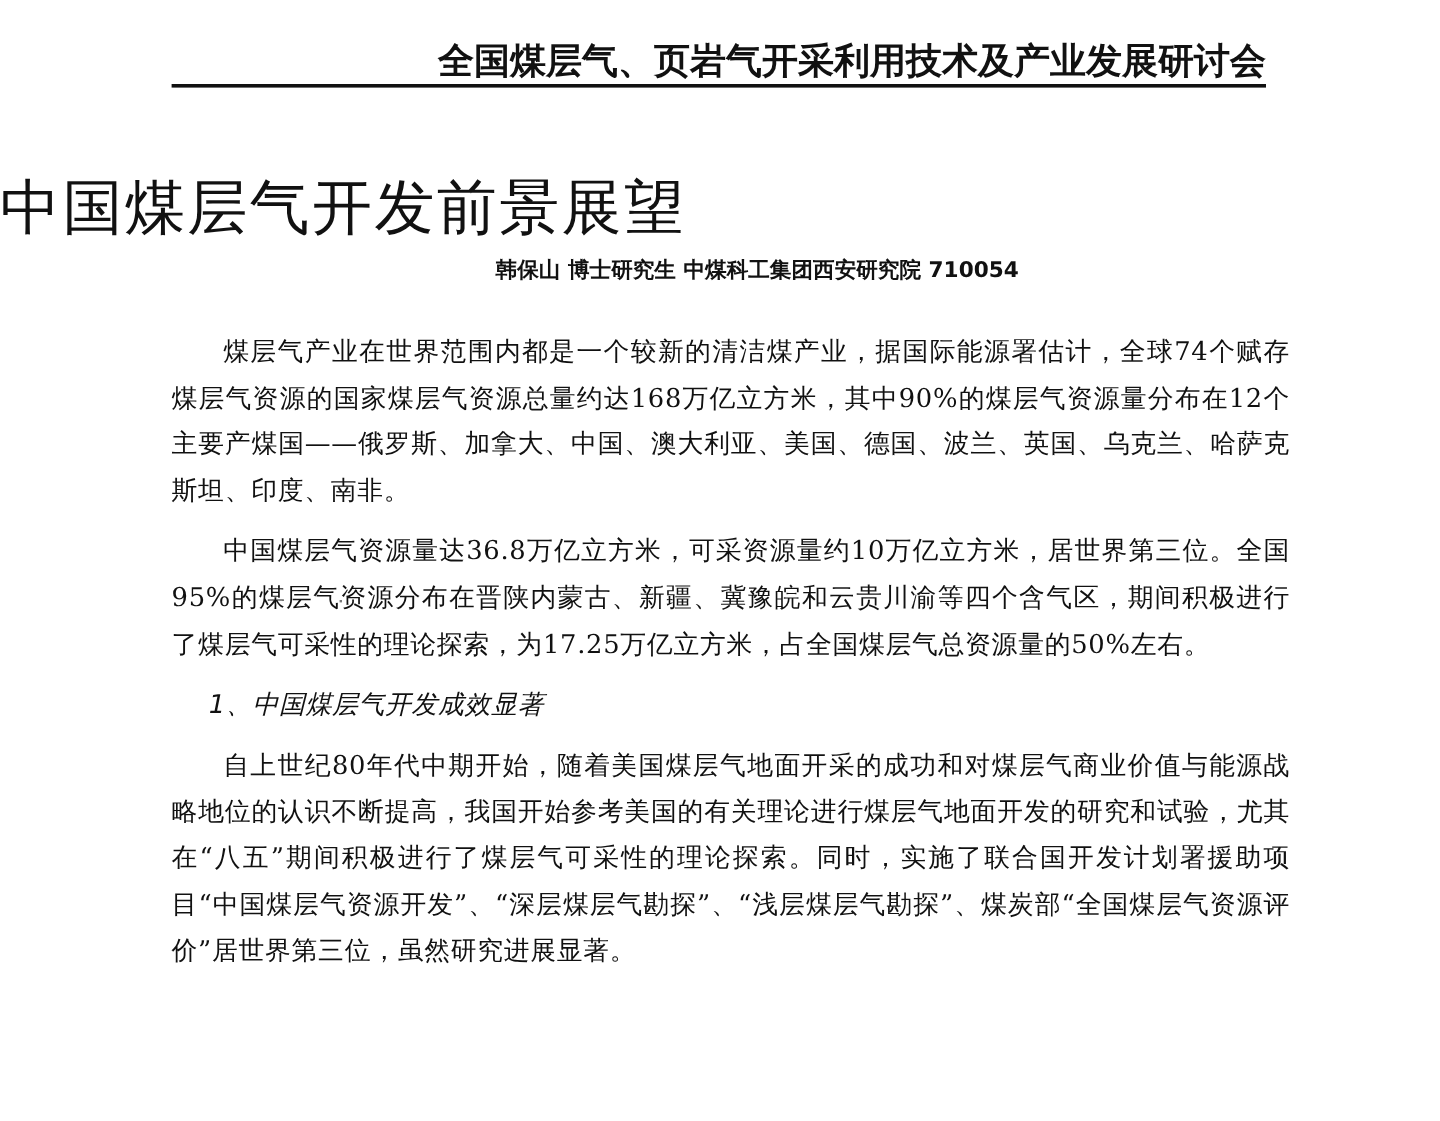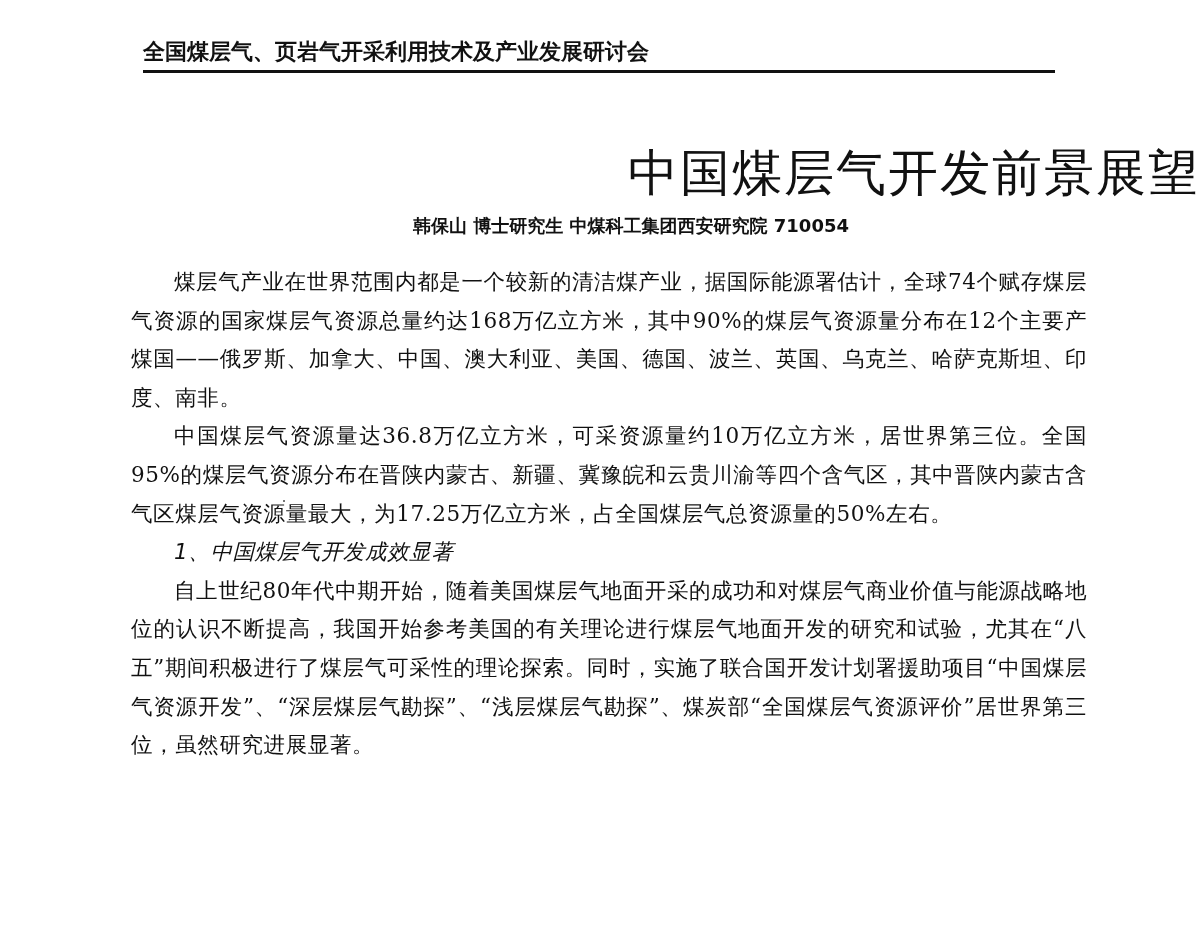--- a/index.html
+++ b/index.html
@@ -13,41 +13,41 @@
       position: relative;
       overflow: hidden;
       font-family: "DejaVu Serif", "Liberation Serif", serif;
       color: #111111;
     }
     .running-header {
       position: absolute;
       left: 143px;
       top: 38px;
       width: 912px;
-      text-align: left;
+      text-align: right;
       font-family: "DejaVu Sans", "Liberation Sans", sans-serif;
-      font-size: 22px;
+      font-size: 30px;
       font-weight: bold;
       letter-spacing: 0px;
       line-height: 28px;
     }
     .header-rule {
       position: absolute;
       left: 143px;
       top: 70px;
       width: 912px;
       height: 3px;
       background: #111111;
     }
     .title {
       position: absolute;
       left: 0;
       top: 143px;
       width: 1200px;
-      text-align: right;
+      text-align: left;
       font-family: "DejaVu Sans", "Liberation Sans", sans-serif;
       font-size: 50px;
       line-height: 60px;
       letter-spacing: 2px;
     }
     .byline {
       position: absolute;
       left: 0;
       top: 213px;
       width: 1262px;
@@ -57,21 +57,21 @@
       font-weight: bold;
       line-height: 26px;
     }
     .body-text {
       position: absolute;
       left: 131px;
       top: 263px;
       width: 956px;
     }
     .para {
-      margin: 0;
+      margin: 12px;
       font-size: 21.5px;
       line-height: 38.6px;
       text-align: justify;
       text-indent: 2em;
       letter-spacing: 0.6px;
     }
     .section-heading {
       margin: 0;
       font-size: 21.5px;
       line-height: 38.6px;
@@ -91,18 +91,18 @@
 <body>
 
 <div class="running-header">全国煤层气、页岩气开采利用技术及产业发展研讨会</div>
 <div class="header-rule"></div>
 
 <h1 class="title" style="margin:0;font-weight:normal;">中国煤层气开发前景展望</h1>
 <div class="byline">韩保山  博士研究生  中煤科工集团西安研究院  710054</div>
 
 <div class="body-text">
   <p class="para">煤层气产业在世界范围内都是一个较新的清洁煤产业，据国际能源署估计，全球74个赋存煤层气资源的国家煤层气资源总量约达168万亿立方米，其中90%的煤层气资源量分布在12个主要产煤国——俄罗斯、加拿大、中国、澳大利亚、美国、德国、波兰、英国、乌克兰、哈萨克斯坦、印度、南非。</p>
-  <p class="para">中国煤层气资源量达36.8万亿立方米，可采资源量约10万亿立方米，居世界第三位。全国95%的煤层气资源分布在晋陕内蒙古、新疆、冀豫皖和云贵川渝等四个含气区，其中晋陕内蒙古含气区煤层气资源量最大，为17.25万亿立方米，占全国煤层气总资源量的50%左右。</p>
+  <p class="para">中国煤层气资源量达36.8万亿立方米，可采资源量约10万亿立方米，居世界第三位。全国95%的煤层气资源分布在晋陕内蒙古、新疆、冀豫皖和云贵川渝等四个含气区，期间积极进行了煤层气可采性的理论探索，为17.25万亿立方米，占全国煤层气总资源量的50%左右。</p>
   <p class="section-heading">1、中国煤层气开发成效显著</p>
   <p class="para">自上世纪80年代中期开始，随着美国煤层气地面开采的成功和对煤层气商业价值与能源战略地位的认识不断提高，我国开始参考美国的有关理论进行煤层气地面开发的研究和试验，尤其在“八五”期间积极进行了煤层气可采性的理论探索。同时，实施了联合国开发计划署援助项目“中国煤层气资源开发”、“深层煤层气勘探”、“浅层煤层气勘探”、煤炭部“全国煤层气资源评价”居世界第三位，虽然研究进展显著。</p>
 </div>
 
 <div class="speck" style="left:283px;top:500px;"></div>
 
 </body></html>

